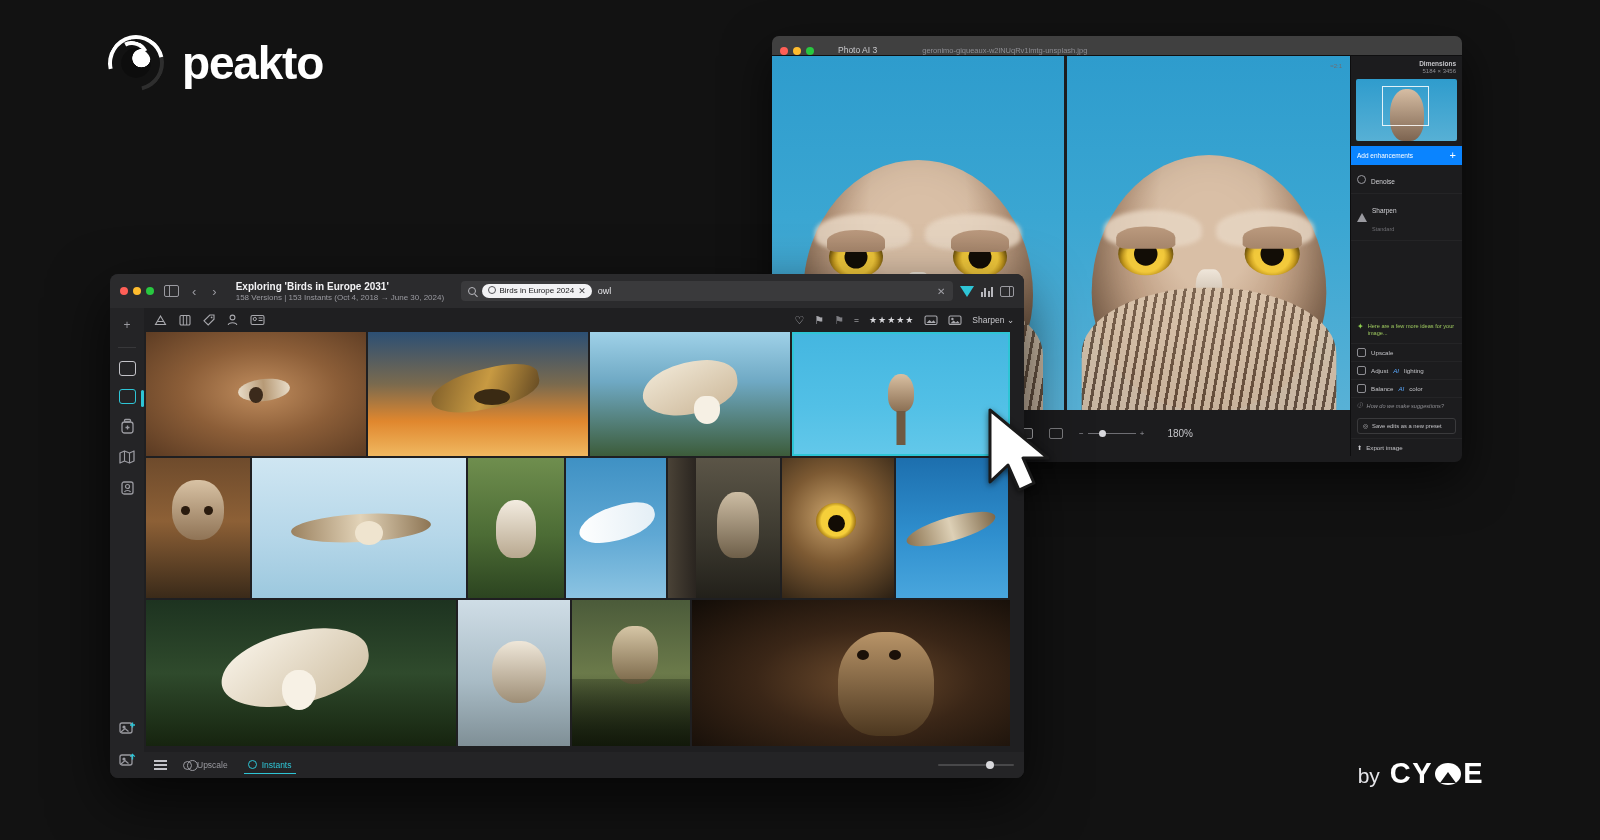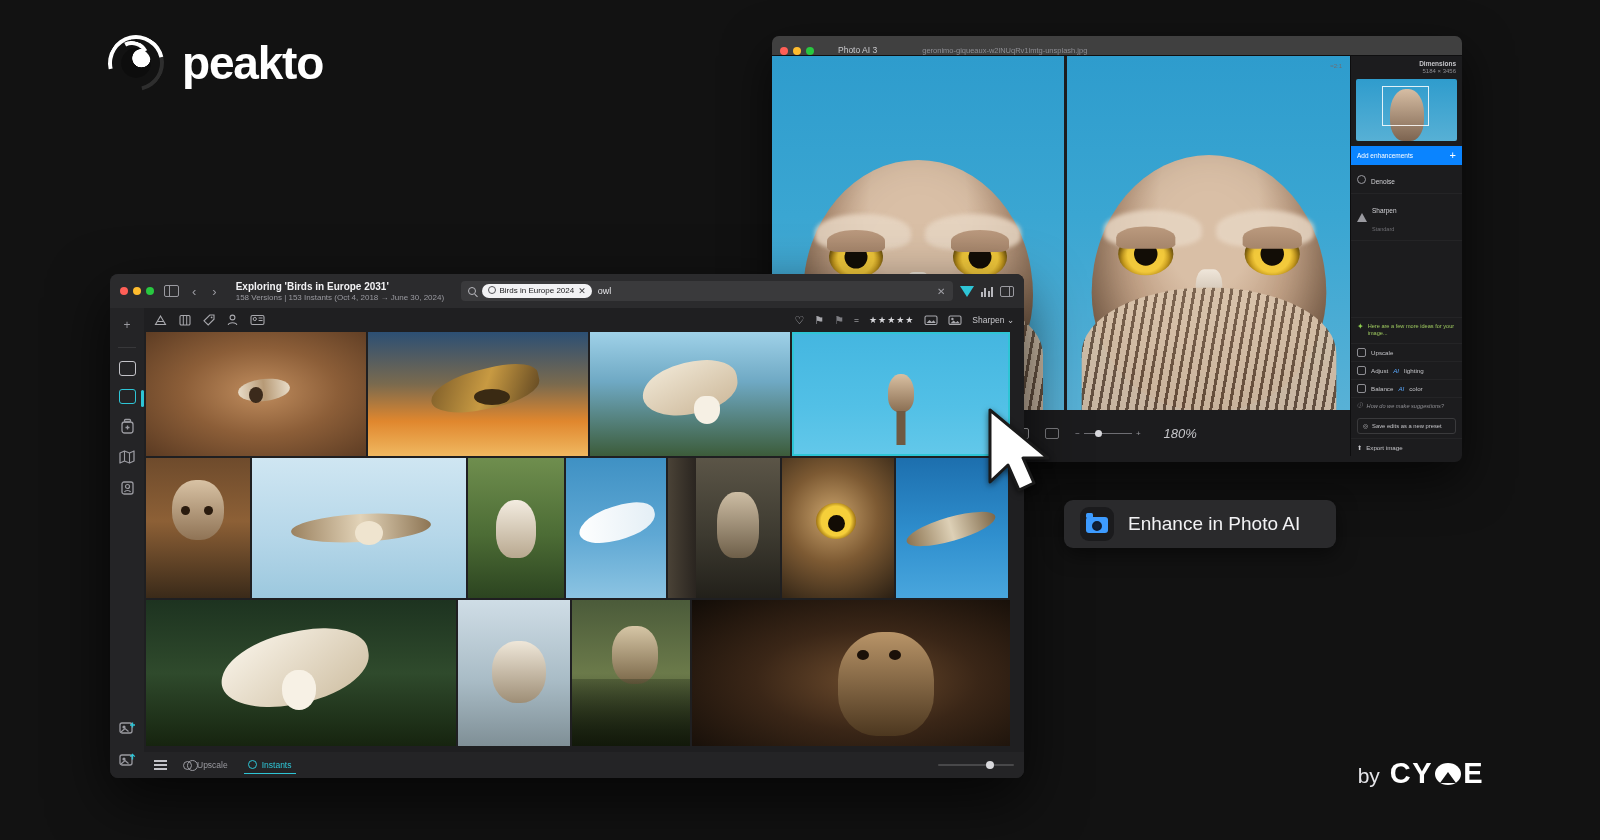--- a/index.html
+++ b/index.html
@@ -106,21 +106,21 @@
   .pai-bottom {
     position: absolute; left: 0; right: 0; bottom: 0; height: 46px; background: #1c1c1e;
     display: flex; align-items: center; justify-content: center; gap: 16px;
   }
   .pai-bottom .ico { width: 14px; height: 11px; border: 1px solid #8e8e93; border-radius: 2px; opacity: .85; }
   .pai-bottom .ico.sel { border-color: #d0d0d4; background: #2e2e30; }
   .zslider { display: flex; align-items: center; gap: 4px; }
   .zslider .bar { width: 48px; height: 1px; background: #6e6e73; position: relative; }
   .zslider .knob { position: absolute; left: 11px; top: -3px; width: 7px; height: 7px; border-radius: 50%; background: #d8d8dc; }
   .zslider .pm { color: #9a9aa0; font-size: 8px; }
-  .zlevel { color: #c6c6ca; font-size: 13px; margin-left: 7px; font-style: italic; }
+  .zlevel { color: #c6c6ca; font-size: 10px; margin-left: 7px; }
 
   
   .pai-side { width: 112px; background: #1c1c1e; border-left: 1px solid #0d0d0e; display: flex; flex-direction: column; }
   .dims { padding: 4px 6px 3px; text-align: right; }
   .dims .k { color: #c7c7cb; font-size: 6.5px; font-weight: 700; }
   .dims .v { color: #8e8e93; font-size: 6px; margin-top: 1px; }
   .navthumb { margin: 2px 5px 5px; height: 62px; border-radius: 2px; position: relative; overflow: hidden;
      background: linear-gradient(180deg,#2f9ccd,#57b0d5); }
   .navthumb .mini { position: absolute; left: 50%; bottom: 0; transform: translateX(-50%); width: 34px; height: 52px;
      border-radius: 46% 46% 40% 40%; background: linear-gradient(180deg,#d6bda3,#7d6450); }
@@ -616,28 +616,20 @@
           </div>
         </div>
       </div>
     </div>
   </div>
 
   <svg class="cursor" viewBox="0 0 70 86">
     <path d="M4 2 L4 74 L22 57 L33 82 L48 75 L37 50 L62 50 Z" fill="#ffffff" stroke="#1a1a1a" stroke-width="3" stroke-linejoin="round"></path>
   </svg>
 
-  <div class="enhance-pill">
-    <div class="pai-icon">
-      <div class="tab"></div>
-        <div class="body"></div>
-        <div class="lens"></div>
-    </div>
-    <div class="enhance-label">Enhance in Photo AI</div>
-  </div>
 
   <div class="bycyme">
     <span class="by">by</span>
     <span class="cyme">
       <span>CY</span>
       <span class="cyme-m">
           <span class="circle"></span>
           <span class="notch"></span>
         </span>
       <span>E</span>

